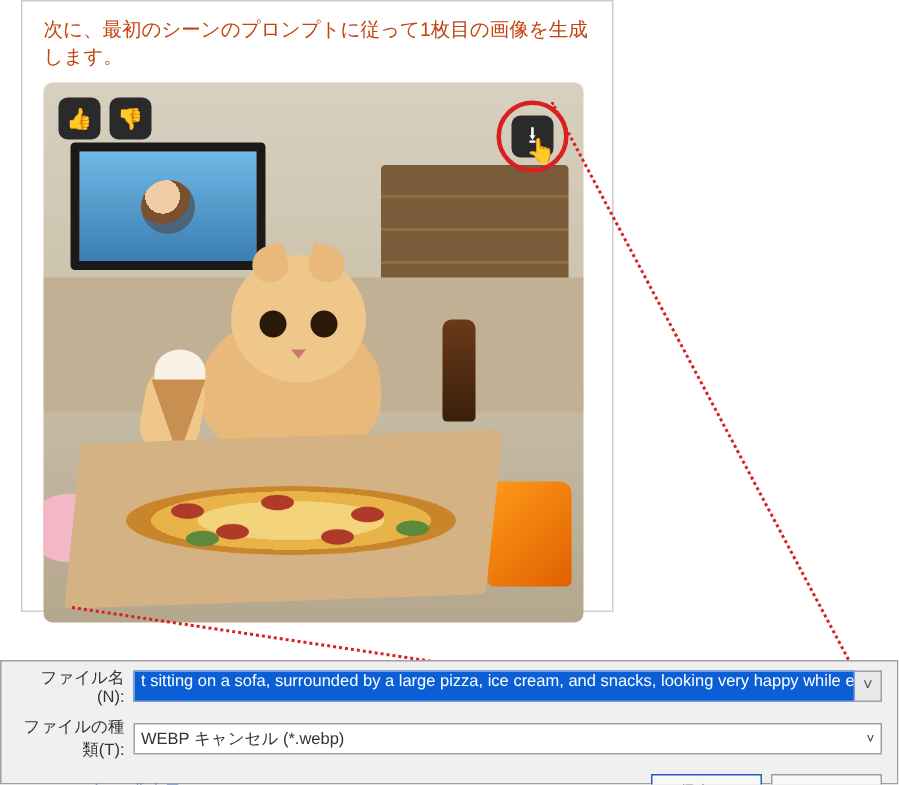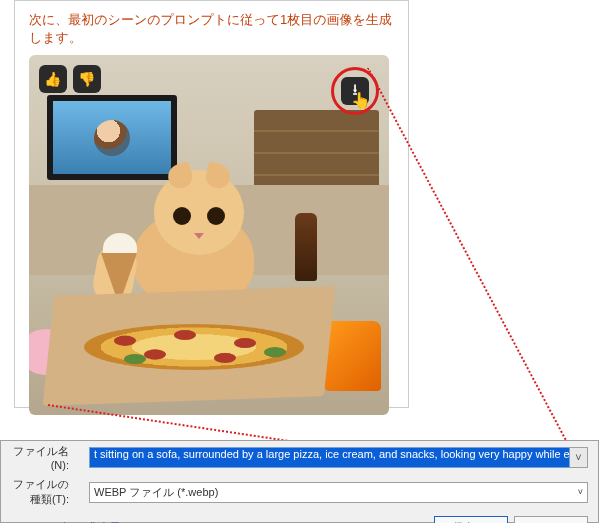--- a/index.html
+++ b/index.html
@@ -123,21 +123,21 @@
 
   .save-dialog {
     position:absolute; left:0; bottom:0; width:599px;
     height:83px;
     background:#f0f0f0;
     border:1px solid #a0a0a0;
     font-size:11px;
     color:#333;
   }
   .dlg-row { display:flex; align-items:center; padding:3px 10px; }
-  .dlg-label { width:78px; text-align:right; padding-right:20px; }
+  .dlg-label { width:78px; text-align:right; padding-right:6px; }
   .dlg-input {
     flex:1; height:21px;
     border:1px solid #7a9fd4;
     background:#0a5fd6;
     color:#fff;
     font-size:11px;
     padding:0 4px;
     overflow:hidden; white-space:nowrap;
   }
   .dlg-combo {
@@ -229,21 +229,21 @@
   <div class="dlg-row">
     <div class="dlg-label">ファイル名(N):</div>
     <div class="dlg-input">
       <span>t sitting on a sofa, surrounded by a large pizza, ice cream, and snacks, looking very happy while eating. The back.webp</span>
     </div>
     <div class="combo-arrow" style="background:#e8e8e8;border:1px solid #a0a0a0;border-left:none;height:21px;line-height:19px;width:18px;">˅</div>
   </div>
   <div class="dlg-row">
     <div class="dlg-label">ファイルの種類(T):</div>
     <div class="dlg-combo">
-      <span>WEBP ファイル (*.webp)</span>
+      <span>WEBP キャンセル (*.webp)</span>
       <span class="chev">˅</span>
     </div>
   </div>
   <div class="dlg-footer">
     <div class="hide-folders">
       <span class="chev">˄</span>
       <span>フォルダーの非表示</span>
     </div>
     <div class="btns">
       <div class="win-btn primary">

